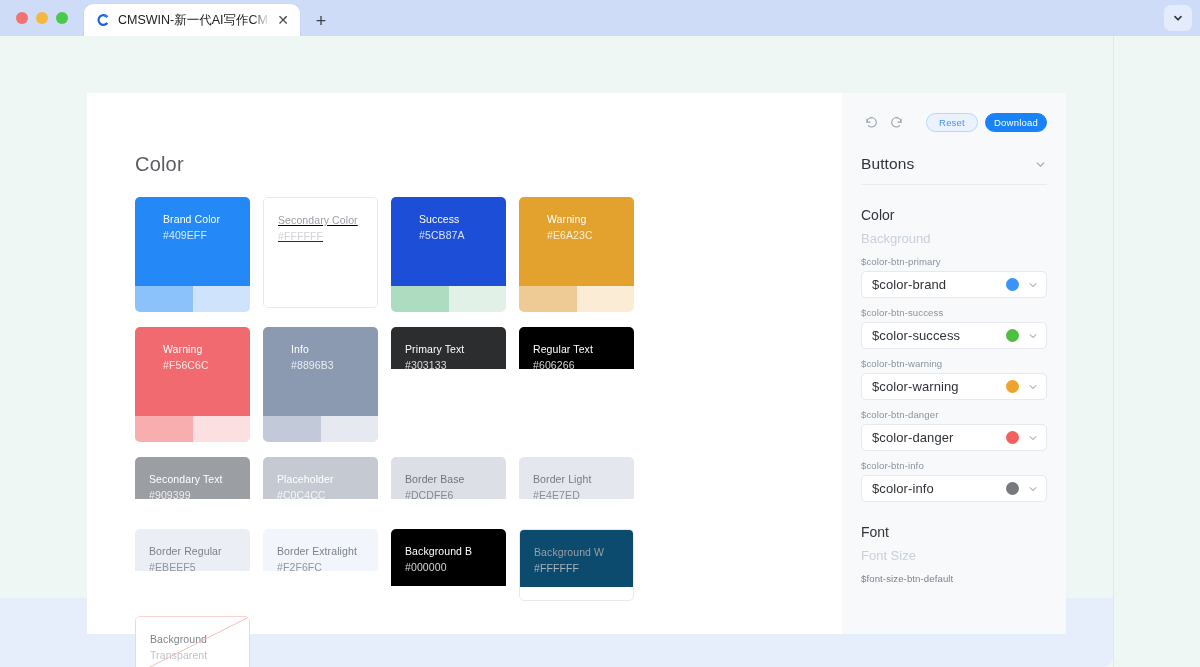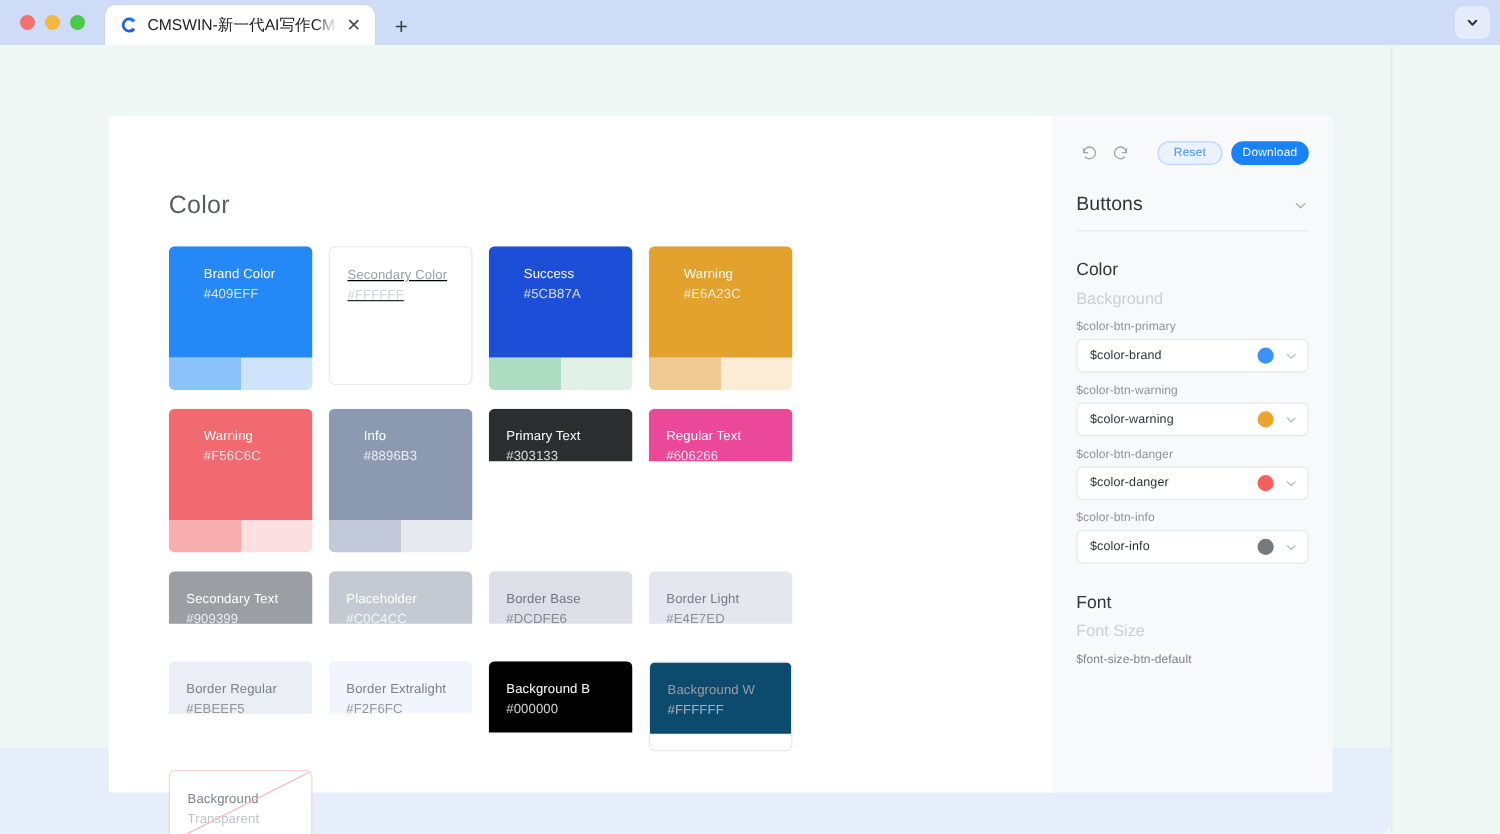--- a/index.html
+++ b/index.html
@@ -174,21 +174,21 @@
   .field { margin-bottom: 9px; }
   .field-label {
     font-size: 9.6px; color: #8b949e; margin-bottom: 4px; letter-spacing: 0.1px;
   }
   .select {
     height: 27px; background: #ffffff; border: 1px solid #e6e9ee;
     border-radius: 5px; display: flex; align-items: center;
     padding: 0 7px 0 10px;
   }
   .select-value {
-    flex: 1 1 auto; font-size: 10px; color: #2f3338; letter-spacing: 0.1px;
+    flex: 1 1 auto; font-size: 13px; color: #2f3338; letter-spacing: 0.1px;
   }
   .color-dot {
     width: 13px; height: 13px; border-radius: 50%; margin-right: 8px; flex: 0 0 13px;
   }
   .select-chev { color: #b6bcc4; display: flex; align-items: center; }
   .field-label-plain {
     font-size: 9.6px; color: #7b848e; letter-spacing: 0.1px;
   }
 </style>
 </head>
@@ -286,21 +286,21 @@
               <div style="background: rgb(230, 233, 239);"></div>
             </div>
           </div>
           <div class="swatch flat">
             <div class="swatch-main" style="background: rgb(44, 45, 47);">
               <div class="swatch-label" style="color: rgb(255, 255, 255);">Primary Text</div>
               <div class="swatch-hex" style="color: rgb(255, 255, 255);">#303133</div>
             </div>
           </div>
           <div class="swatch flat">
-            <div class="swatch-main" style="background: #ec4899;">
+            <div class="swatch-main" style="background: #000000;">
               <div class="swatch-label" style="color: rgb(255, 255, 255);">Regular Text</div>
               <div class="swatch-hex" style="color: rgb(255, 255, 255);">#606266</div>
             </div>
           </div>
           <div class="swatch flat">
             <div class="swatch-main" style="background: rgb(155, 158, 163);">
               <div class="swatch-label" style="color: rgb(255, 255, 255);">Secondary Text</div>
               <div class="swatch-hex" style="color: rgb(255, 255, 255);">#909399</div>
             </div>
           </div>
@@ -400,20 +400,32 @@
               <span class="select-value">$color-brand</span>
               <span class="color-dot" style="background: rgb(59, 147, 247);"></span>
               <span class="select-chev">
                 <svg width="12" height="12" viewBox="0 0 12 12">
                   <path d="M3 4.6 L6 7.5 L9 4.6" stroke="#b6bcc4" stroke-width="1.1" fill="none" stroke-linecap="round" stroke-linejoin="round"></path>
                 </svg>
               </span>
             </div>
           </div>
           <div class="field">
+            <div class="field-label">$color-btn-success</div>
+            <div class="select">
+              <span class="select-value">$color-success</span>
+              <span class="color-dot" style="background: rgb(76, 193, 63);"></span>
+              <span class="select-chev">
+                <svg width="12" height="12" viewBox="0 0 12 12">
+                  <path d="M3 4.6 L6 7.5 L9 4.6" stroke="#b6bcc4" stroke-width="1.1" fill="none" stroke-linecap="round" stroke-linejoin="round"></path>
+                </svg>
+              </span>
+            </div>
+          </div>
+          <div class="field">
             <div class="field-label">$color-btn-warning</div>
             <div class="select">
               <span class="select-value">$color-warning</span>
               <span class="color-dot" style="background: rgb(237, 164, 46);"></span>
               <span class="select-chev">
                 <svg width="12" height="12" viewBox="0 0 12 12">
                   <path d="M3 4.6 L6 7.5 L9 4.6" stroke="#b6bcc4" stroke-width="1.1" fill="none" stroke-linecap="round" stroke-linejoin="round"></path>
                 </svg>
               </span>
             </div>

